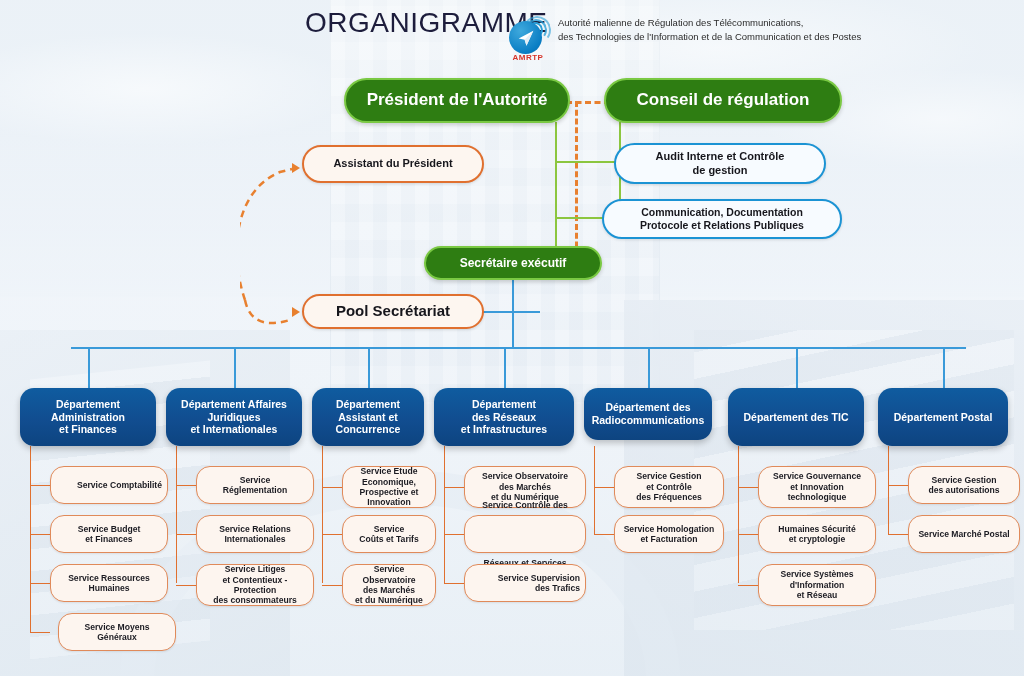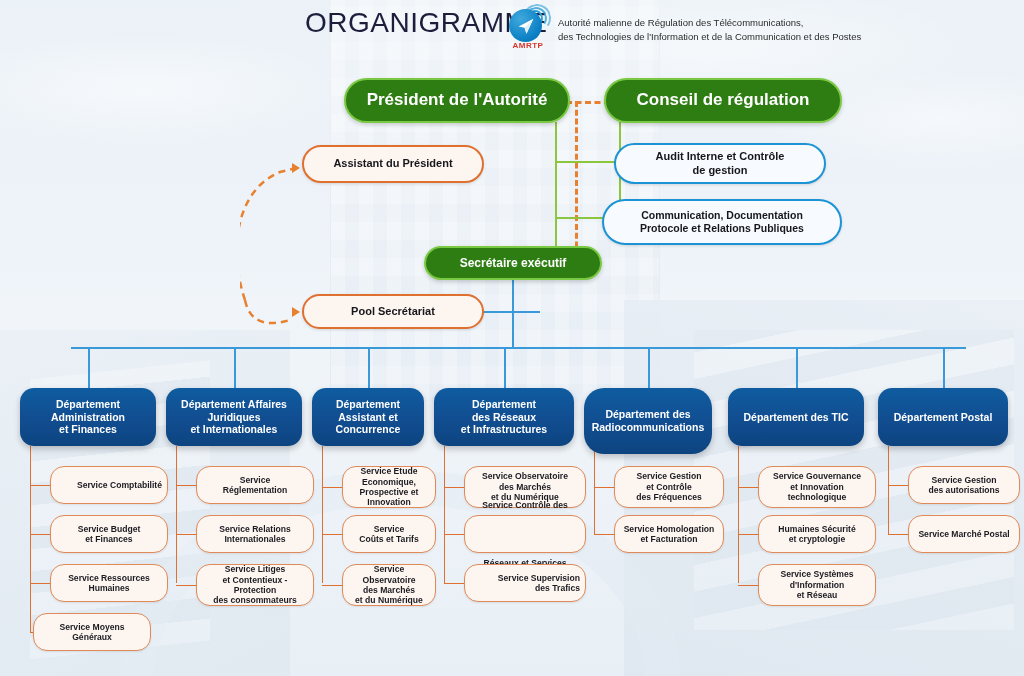--- a/index.html
+++ b/index.html
@@ -78,21 +78,21 @@
 
   
   .header { position:absolute; left:0; top:0; width:100%; height:58px; }
 
   .org-title {
     position:absolute; left:305px; top:7px;
     font-size:28px; letter-spacing:.5px; color:#1d1d3c;
     font-weight:400;
   }
 
-  .logo { position:absolute; left:505px; top:6px; width:45px; height:45px; }
+  .logo { position:absolute; left:505px; top:18px; width:45px; height:45px; }
   .logo-disc {
     position:absolute; left:4px; top:3px; width:33px; height:33px; border-radius:50%;
     background: radial-gradient(circle at 35% 30%, #3fa9dd, #0a7ec4 70%, #0467a8);
   }
   .logo-plane { position:absolute; left:10px; top:9px; width:22px; height:22px; }
   .logo-wave {
     position:absolute; border:2px solid #2b9fd6; border-radius:50%;
     border-color: #2b9fd6 #2b9fd6 transparent transparent;
   }
   .lw1 { left:22px; top:4px; width:16px; height:16px; transform:rotate(-10deg); }
@@ -235,28 +235,28 @@
   <div class="node n-green" style="left:604px; top:78px; width:238px; height:45px; font-size:17px;">Conseil de régulation</div>
 
   <div class="node n-blue-outline" style="left:614px; top:143px; width:212px; height:41px; font-size:11px; flex-direction:column;">
     <span>Audit Interne et Contrôle</span>
     <span>de gestion</span>
   </div>
 
   <div class="node n-orange" style="left:302px; top:145px; width:182px; height:38px; font-size:11px;">Assistant du Président</div>
 
 
-  <div class="node n-blue-outline" style="left:602px; top:199px; width:240px; height:46px; font-size:10.5px; flex-direction:column;text-align:right;">
+  <div class="node n-blue-outline" style="left:602px; top:199px; width:240px; height:40px; font-size:10.5px; flex-direction:column;text-align:right;">
     <span>Communication, Documentation</span>
     <span>Protocole et Relations Publiques</span>
   </div>
 
   <div class="node n-green" style="left:424px; top:246px; width:178px; height:34px; font-size:12px;">Secrétaire exécutif</div>
 
-  <div class="node n-orange" style="left:302px; top:294px; width:182px; height:35px; font-size:11px;">Pool Secrétariat</div>
+  <div class="node n-orange" style="left:302px; top:294px; width:182px; height:35px; font-size:15px;">Pool Secrétariat</div>
 
 
   <div class="line l-blue" style="left:71px; top:347px; width:895px; height:1.5px;"></div>
 
   <div id="columns">
       <div class="line l-blue" style="left: 88px; top: 347px; width: 1.5px; height: 41px;"></div>
       <div class="node n-dept" style="left: 20px; top: 388px; width: 136px; height: 58px; flex-direction: column;">
         <span>Département</span>
         <span>Administration</span>
         <span>et Finances</span>
@@ -270,21 +270,21 @@
       <div class="node n-service" style="left: 50px; top: 515px; width: 118px; height: 38px; flex-direction: column;">
         <span>Service Budget</span>
         <span>et Finances</span>
       </div>
       <div class="line l-orange" style="left: 30px; top: 583px; width: 20px; height: 1.4px;"></div>
       <div class="node n-service" style="left: 50px; top: 564px; width: 118px; height: 38px; flex-direction: column;">
         <span>Service Ressources</span>
         <span>Humaines</span>
       </div>
       <div class="line l-orange" style="left: 30px; top: 632px; width: 20px; height: 1.4px;"></div>
-      <div class="node n-service" style="left: 33px; top: 613px; width: 118px; height: 38px; flex-direction: column;">
+      <div class="node n-service" style="left: 58px; top: 613px; width: 118px; height: 38px; flex-direction: column;">
         <span>Service Moyens</span>
         <span>Généraux</span>
       </div>
       <div class="line l-blue" style="left: 234px; top: 347px; width: 1.5px; height: 41px;"></div>
       <div class="node n-dept" style="left: 166px; top: 388px; width: 136px; height: 58px; flex-direction: column;">
         <span>Département  Affaires</span>
         <span>Juridiques</span>
         <span>et Internationales</span>
       </div>
       <div class="line l-orange" style="left: 176px; top: 446px; width: 1.4px; height: 137px;"></div>
@@ -345,21 +345,21 @@
       <div class="node n-service" style="left: 464px; top: 515px; width: 122px; height: 38px; flex-direction: column; gap: 48px;">
         <span>Service Contrôle des</span>
         <span>Réseaux et Services</span>
       </div>
       <div class="line l-orange" style="left: 444px; top: 583px; width: 20px; height: 1.4px;"></div>
       <div class="node n-service" style="left: 464px; top: 564px; width: 122px; height: 38px; flex-direction: column; align-items: flex-end;">
         <span>Service Supervision</span>
         <span>des Trafics</span>
       </div>
       <div class="line l-blue" style="left: 648px; top: 347px; width: 1.5px; height: 41px;"></div>
-      <div class="node n-dept" style="left: 584px; top: 388px; width: 128px; height: 66px; flex-direction: column; border-radius: 20px;">
+      <div class="node n-dept" style="left: 584px; top: 388px; width: 128px; height: 52px; flex-direction: column;">
         <span>Département des</span>
         <span>Radiocommunications</span>
       </div>
       <div class="line l-orange" style="left: 594px; top: 446px; width: 1.4px; height: 88px;"></div>
       <div class="line l-orange" style="left: 594px; top: 487px; width: 20px; height: 1.4px;"></div>
       <div class="node n-service" style="left: 614px; top: 466px; width: 110px; height: 42px; flex-direction: column;">
         <span>Service Gestion</span>
         <span>et Contrôle</span>
         <span>des Fréquences</span>
       </div>

